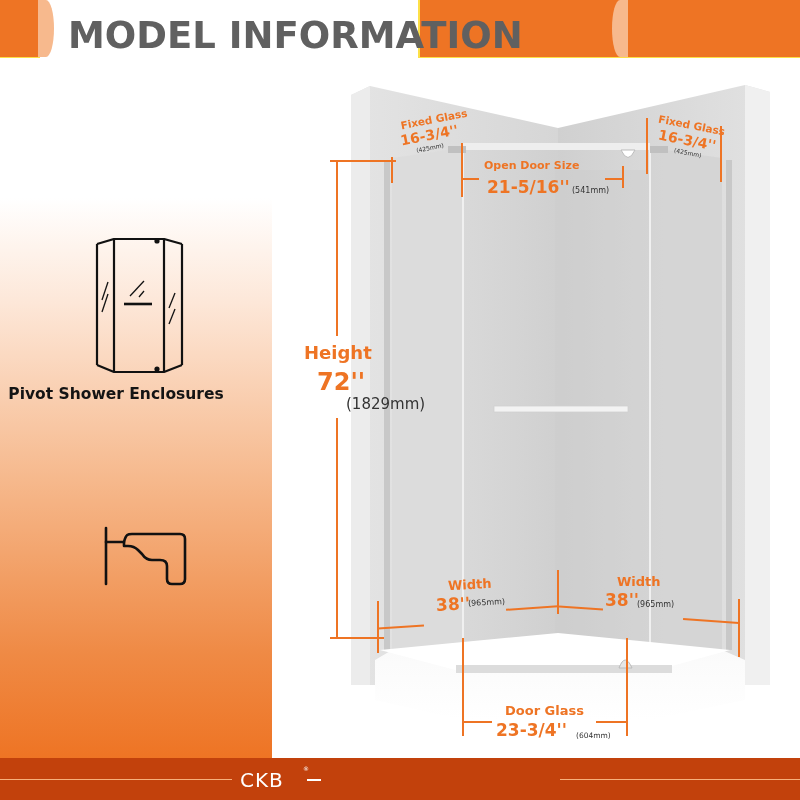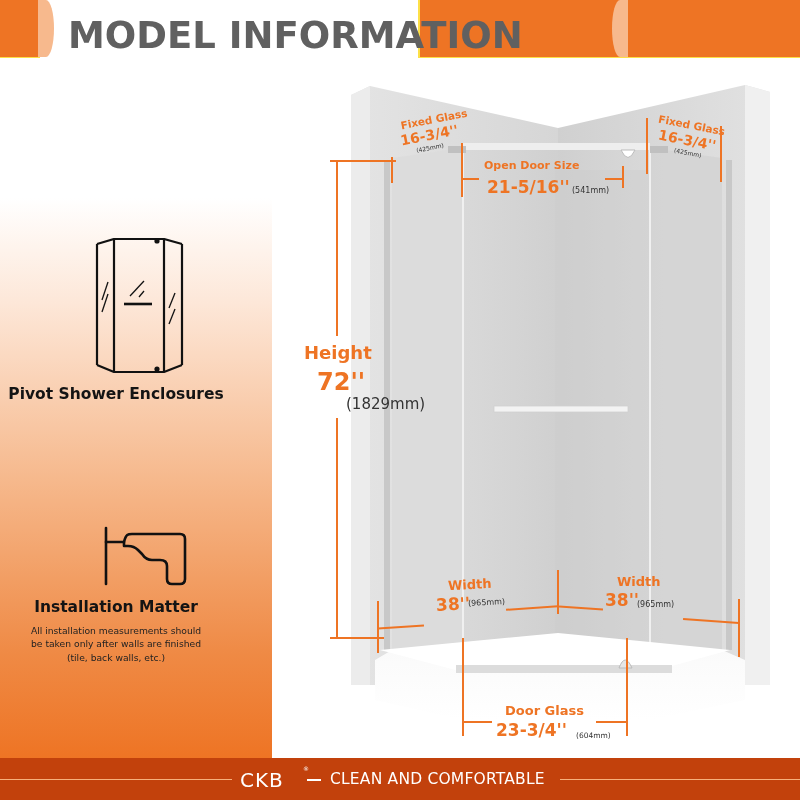--- a/index.html
+++ b/index.html
@@ -81,24 +81,20 @@
 
   <div class="icon-wrap" style="left:102px; top:468px;">
     <svg width="86" height="62" viewBox="0 0 86 62">
       <g fill="none" stroke="#111" stroke-width="2.6" stroke-linejoin="round" stroke-linecap="round">
         <line x1="4" y1="2" x2="4" y2="58"></line>
         <line x1="4" y1="16" x2="22" y2="16"></line>
         <path d="M22,16 C24,8 26,8 30,8 L78,8 Q83,8 83,13 L83,53 Q83,58 78,58 L70,58 Q65,58 65,53 L65,40 Q65,34 58,34 L50,34 Q44,34 40,28 L36,24 Q32,20 26,20 L22,20 Z"></path>
       </g>
     </svg>
   </div>
-  <div class="feature" style="top:540px;">
-    <div class="feature-title">Installation Matter</div>
-    <div class="feature-desc" style="padding:0 30px;">All installation measurements should be taken only after walls are finished (tile, back walls, etc.)</div>
-  </div>
 </div>
 
 <div class="product">
   <svg width="528" height="700" viewBox="272 58 528 700" style="position:absolute;left:0;top:0;">
     <defs>
       <linearGradient id="wallL" x1="0" y1="0" x2="1" y2="0">
         <stop offset="0" stop-color="#e4e4e4"></stop>
         <stop offset="1" stop-color="#d6d6d6"></stop>
       </linearGradient>
       <linearGradient id="wallR" x1="0" y1="0" x2="1" y2="0">
@@ -196,14 +192,13 @@
   <div class="dim-label" style="left:224px; top:662px; font-size:17px;">23-3/4''</div>
   <div class="dim-mm" style="left:304px; top:673px; font-size:7.5px;">(604mm)</div>
 </div>
 
 <div class="footer">
   <div class="footer-line" style="left:0; width:232px;"></div>
   <div class="footer-line" style="left:560px; width:240px;"></div>
   <div class="footer-logo">CKB</div>
   <div class="reg">®</div>
   <div class="footer-dash"></div>
-  <div class="footer-tag">CLEAN AND COMFORTABLE</div>
 </div>
 
 </body></html>

